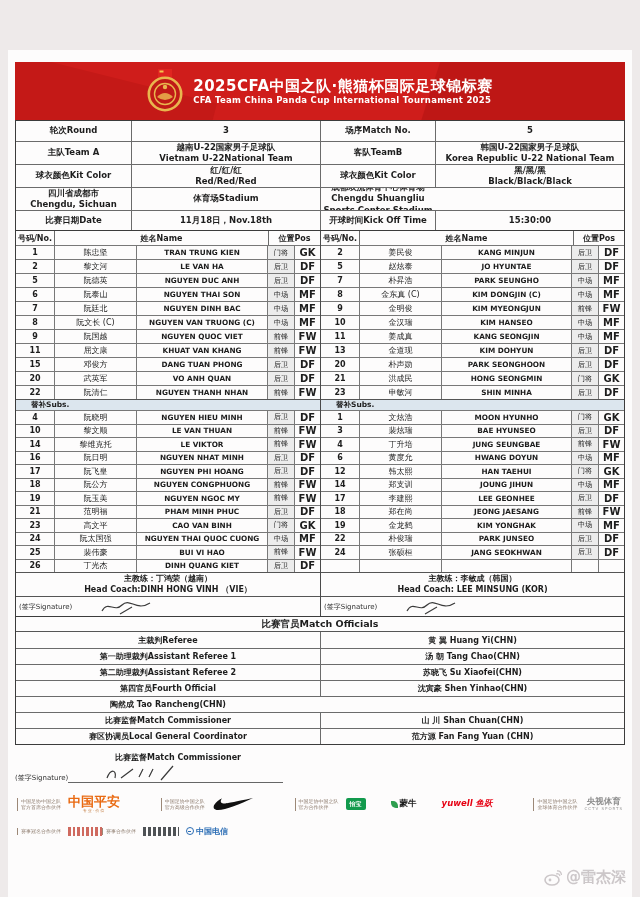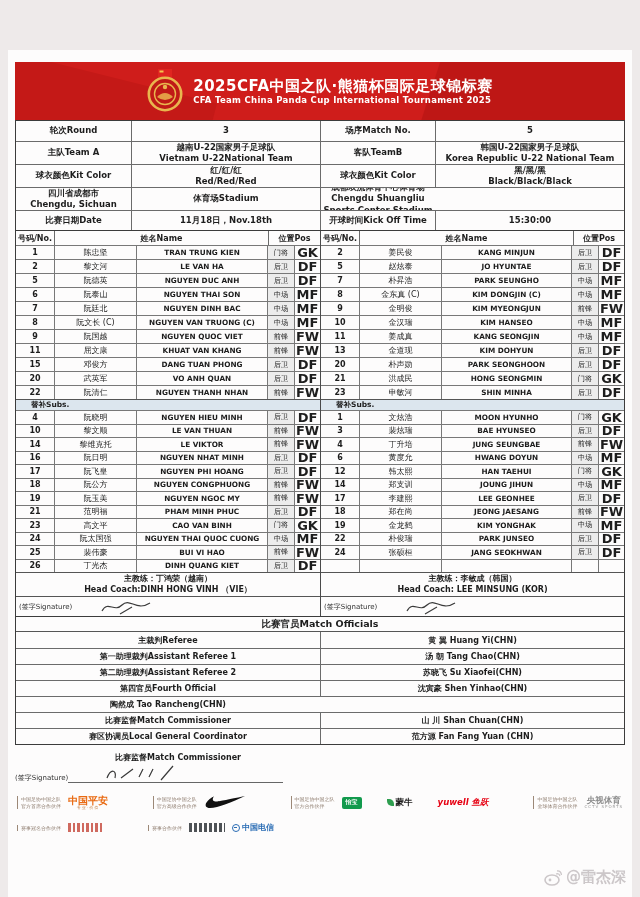--- a/index.html
+++ b/index.html
@@ -50,21 +50,21 @@
   .prow{display:grid;grid-template-columns:38px 82px 1fr 27px 26px;border-top:1px solid #787878}
   .starters .prow{height:14px}
   .subs .prow{height:13.5px}
   .prow>div{border-left:1px solid #787878}
   .prow>div:first-child{border-left:0}
   .c-no{font-size:8px;font-weight:600}
   .c-cn{font-size:8px;font-weight:400}
   .c-en{font-size:7.3px;font-weight:600}
   .c-pc{font-size:7.3px;background:#ececec}
   .c-pc:empty{background:transparent}
-  .c-pe{font-size:13px;font-weight:600}
+  .c-pe{font-size:10px;font-weight:600}
   .subsbar{height:11px;background:#dce6ee;border-top:1px solid #555;
            font-size:7.5px;font-weight:700;display:flex;align-items:center;padding-left:15px}
   .coach{height:24px;border-top:1px solid #555;text-align:center;font-size:8px;font-weight:600;
          display:flex;flex-direction:column;justify-content:center;line-height:1.35}
   .sigrow{height:20px;border-top:1px solid #555;display:flex;align-items:center;padding-left:3px;gap:26px}
   .siglabel{font-size:7px;color:#333}
 
   
   .officials{border:1.5px solid #3c3c3c;border-top:0}
   .off-head{height:15px;display:flex;align-items:center;justify-content:center;
@@ -78,28 +78,28 @@
   .commish{margin-top:7px}
   .commish-label{margin-left:100px;font-size:8px;font-weight:600}
   .commish-sig{display:flex;align-items:flex-end;margin-top:2px}
   .commish-sig .siglabel{font-size:7px}
   .sigline{position:relative;width:215px;border-bottom:1px solid #666;height:18px}
   .sigline svg{position:absolute;left:35px;bottom:0}
 
   
   .sponsors{margin-top:12px;padding:0 2px}
   .srow{display:flex;align-items:center;justify-content:space-between;margin-bottom:12px}
-  .srow2{justify-content:flex-start;gap:46px}
+  .srow2{justify-content:flex-start;}
   .sgroup{display:flex;align-items:center;gap:7px}
   .slabel{border-left:1px solid #9c8877;padding-left:3px;color:#8d7b6d;
           font-size:5px;line-height:1.35;white-space:nowrap}
   .sbrand{text-align:center;line-height:1.1}
   .b-main{font-weight:700}
   .b-sub{font-size:4px;color:#9a9a9a;letter-spacing:1px}
-  .brand-pingan .b-main{color:#e96a12;font-size:10px}
+  .brand-pingan .b-main{color:#e96a12;font-size:13px}
   .brand-pingan .b-sub{color:#c98a55}
   .brand-cctv .b-main{color:#8d8d8d;font-size:8.5px}
   .partner-brands{display:flex;align-items:center;gap:25px}
   .badge-green{background:#129a4d;color:#fff;font-size:6px;font-weight:700;
                padding:1.5px 4px;border-radius:2px}
   .mengniu{display:flex;align-items:center;gap:2px;font-size:8.5px;font-weight:700;color:#1c1c1c}
   .leaf{width:7px;height:7px;background:#2e9e4f;border-radius:0 70% 0 70%;display:inline-block}
   .yuwell{color:#e60012;font-weight:700;font-style:italic;font-size:8.5px}
   .telecom{display:flex;align-items:center;gap:2px;color:#2a6cb4;font-weight:700;font-size:8px}
   .globe{width:8px;height:8px;border:1.3px solid #2a6cb4;border-radius:50%;position:relative;display:inline-block}

